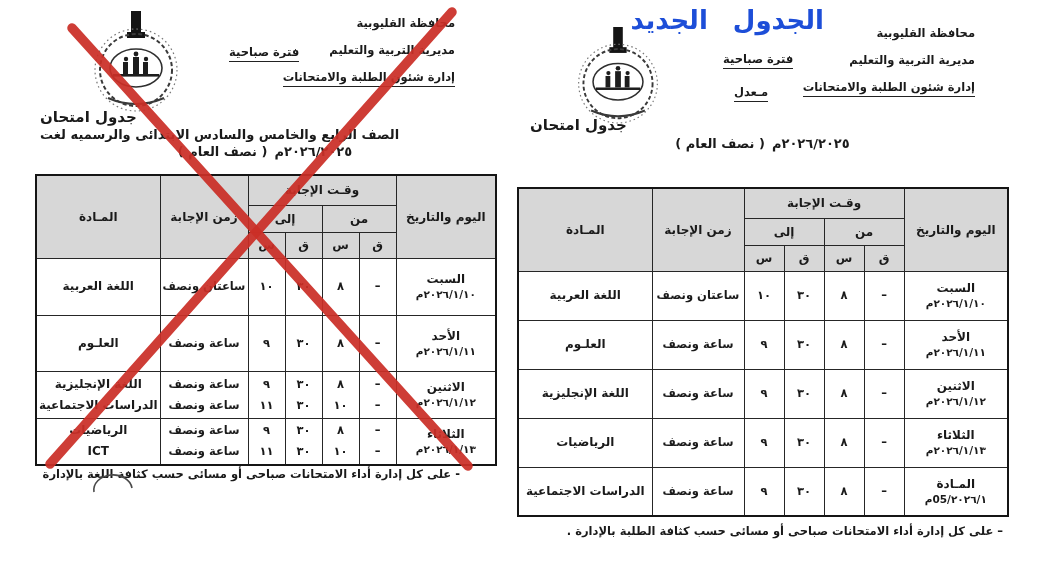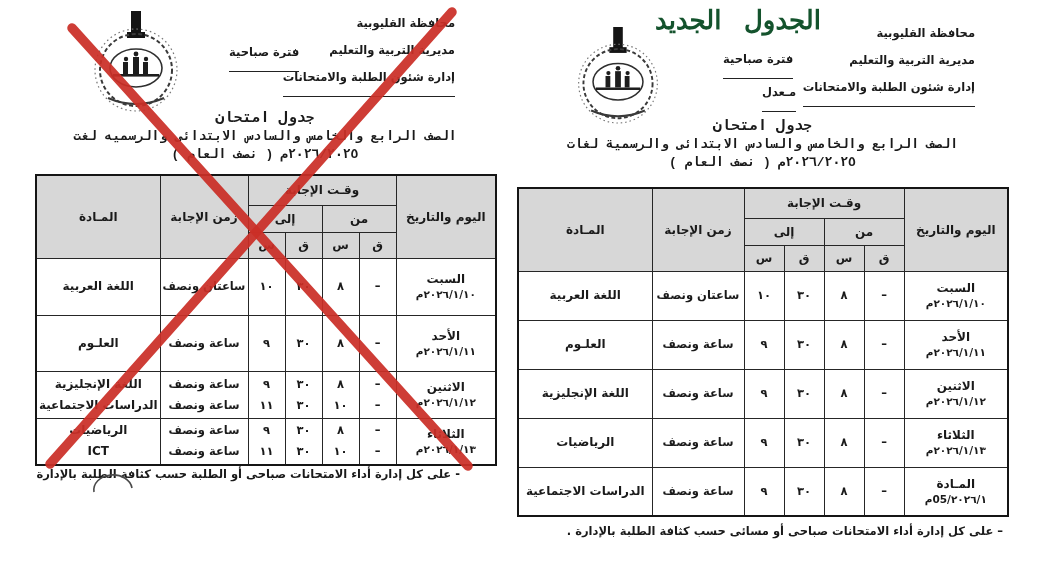--- a/index.html
+++ b/index.html
@@ -5,23 +5,23 @@
   html,body{margin:0;padding:0;}
   body{
     width:1063px;height:580px;position:relative;overflow:hidden;
     background:#ffffff;color:#1a1a1a;
     font-family:"DejaVu Sans",sans-serif;
   }
   .abs{position:absolute;}
   .ar{direction:rtl;}
   .hdr-line{font-size:11.5px;font-weight:bold;white-space:nowrap;text-align:right;}
   .hdr-block .hdr-line{margin-bottom:13px;}
-  .u{border-bottom:1.5px solid #222;padding-bottom:12px;}
+  .u{border-bottom:1.5px solid #222;padding-bottom:2px;}
   .period{font-size:11.5px;font-weight:bold;white-space:nowrap;}
-  .title-block{text-align:center;font-family:Liberation Mono, monospace;}
+  .title-block{text-align:left;}
   .title-1{font-size:15px;font-weight:bold;}
   .title-2{font-size:13px;font-weight:bold;margin-top:1px;white-space:nowrap;}
   .yearline{display:flex;direction:ltr;justify-content:center;gap:7px;
             font-size:13px;font-weight:bold;margin-top:2px;}
   .banner{font-size:26px;font-weight:bold;word-spacing:16px;white-space:nowrap;text-align:center;}
   .footnote{font-size:11.5px;font-weight:bold;white-space:nowrap;text-align:right;}
 
   table.sched{border-collapse:collapse;table-layout:fixed;background:#fff;
               border:2.5px solid #151515;}
   table.sched th,table.sched td{
@@ -217,33 +217,33 @@
           <div class="ln">ساعة ونصف</div>
         </td>
         <td class="subj">
           <div class="ln">الرياضيات</div>
           <div class="ln">ICT</div>
         </td>
       </tr>
     </tbody>
   </table>
 
-<div class="abs ar footnote" style="top:467px;right:603px;">- على كل إدارة أداء الامتحانات صباحى أو الطلبة حسب كثافة الطلبة بالإدارة</div>
+<div class="abs ar footnote" style="top:467px;right:603px;">- على كل إدارة أداء الامتحانات صباحى أو مسائى حسب كثافة اللغة بالإدارة</div>
 <div class="abs" style="left:88px;top:462px;width:52px;height:34px;">
   <svg width="52" height="34" viewBox="0 0 52 34">
     <path d="M6 30 A 19 15 0 0 1 44 26" fill="none" stroke="#4a4a4a" stroke-width="1.6"></path>
   </svg>
 </div>
 
 <svg class="abs overlay cross" style="left:0;top:0;" width="531" height="580" viewBox="0 0 531 580">
   <line x1="72" y1="28" x2="468" y2="466" stroke="#cb2f27" stroke-width="9.5" stroke-linecap="round" opacity="0.93"></line>
   <line x1="50" y1="464" x2="452" y2="12" stroke="#cb2f27" stroke-width="9.5" stroke-linecap="round" opacity="0.93"></line>
 </svg>
 
-<div class="abs ar banner" style="left: 652px; top: 5px; width: 172px; color: #14532d; font-family: Liberation Serif, serif;">الجدول الجديد</div>
+<div class="abs ar banner" style="left: 652px; top: 5px; width: 172px; color: #1d4ed8;">الجدول الجديد</div>
 
 <div class="abs" style="left:570px;top:26px;width:96px;height:98px;">
   <svg width="96" height="98" viewBox="0 0 100 102">
     <rect x="45" y="1" width="10" height="26" fill="#141414"></rect>
     <rect x="41" y="22" width="18" height="6" fill="#141414"></rect>
     <circle cx="50" cy="60" r="41" fill="none" stroke="#777" stroke-width="1.2" stroke-dasharray="1.6 3"></circle>
     <circle cx="50" cy="60" r="36" fill="none" stroke="#3a3a3a" stroke-width="2" stroke-dasharray="4 2.6"></circle>
     <ellipse cx="50" cy="58" rx="26" ry="19" fill="none" stroke="#2f2f2f" stroke-width="1.6"></ellipse>
     <rect x="27" y="64" width="46" height="2.6" fill="#1d1d1d"></rect>
     <rect x="37" y="52" width="5" height="12" fill="#1d1d1d"></rect>
@@ -256,25 +256,24 @@
   </svg>
 </div>
 
 <div class="abs hdr-block" style="top:26px;right:88px;">
   <div class="ar hdr-line">محافظة القليوبية</div>
   <div class="ar hdr-line">مديرية التربية والتعليم</div>
   <div class="ar hdr-line"><span class="u">إدارة شئون الطلبة والامتحانات</span></div>
 </div>
 
 <div class="abs ar period" style="left:723px;top:52px;"><span class="u">فترة صباحية</span></div>
-<div class="abs ar period" style="left:762px;top:85px;"><span class="u">مـعدل</span></div>
+<div class="abs ar period" style="left:734px;top:85px;"><span class="u">مـعدل</span></div>
 
 <div class="abs title-block" style="left:530px;top:116px;width:465px;">
   <div class="ar title-1">جدول امتحان</div>
-  <div class="ar title-2">الصف الرابع والخامس والسادس الابتدائى والرسمية لغات</div>
   <div class="yearline">
     <span class="ar">( نصف العام )</span>
     <span dir="ltr">٢٠٢٦/٢٠٢٥م</span>
   </div>
 </div>
 
 <table class="sched tbl-new abs ar" dir="rtl" style="left:517px;top:187px;">
   <colgroup>
     <col style="width:104px">
       <col style="width:40px">

